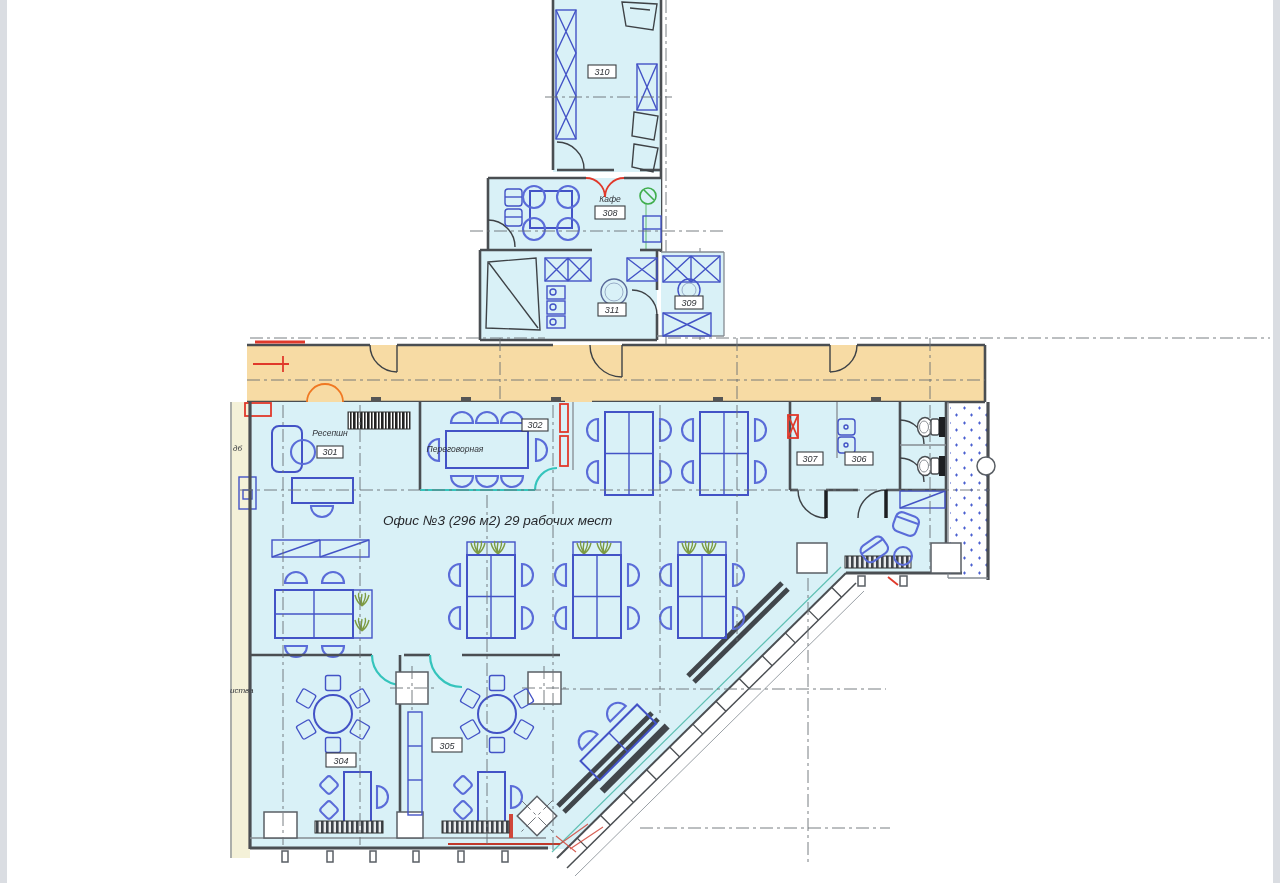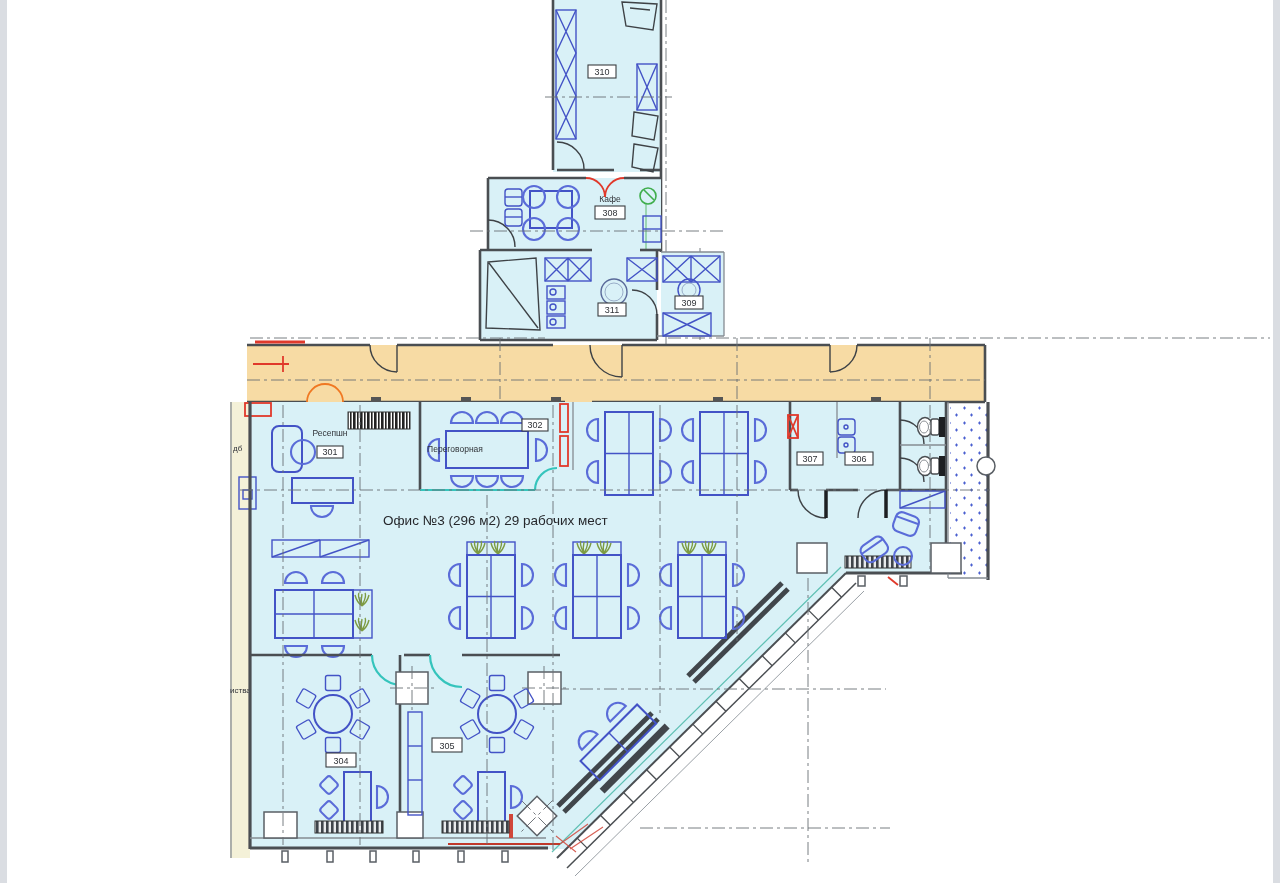--- a/index.html
+++ b/index.html
@@ -1,16 +1,16 @@
 <!DOCTYPE html>
 <html><head>
 <meta charset="utf-8">
 <style>
   html,body{margin:0;padding:0;background:#ffffff;}
-  .page{width:1280px;height:883px;position:relative;background:#fff;overflow:hidden;}
+  .page{width:1280px;height:883px;position:relative;background:#fff;overflow:hidden;font-style:italic;}
   svg text{font-family:"Liberation Sans",sans-serif;fill:#303338;}
   .t{font-size:9px;text-anchor:middle;}
   .ts{font-size:8.5px;text-anchor:middle;}
   .tf{font-size:8px;}
   .tt{font-size:13.5px;fill:#26282c;}
   .wall{stroke:#4a4e52;stroke-width:2.6;fill:none;}
   .wall3{stroke:#4a4e52;stroke-width:3.2;fill:none;}
   .wallth{stroke:#858b92;stroke-width:1.3;fill:none;}
   .door{stroke:#3e4246;stroke-width:1.4;fill:none;}
   .leaf{stroke:#1d1f22;stroke-width:3.5;}

